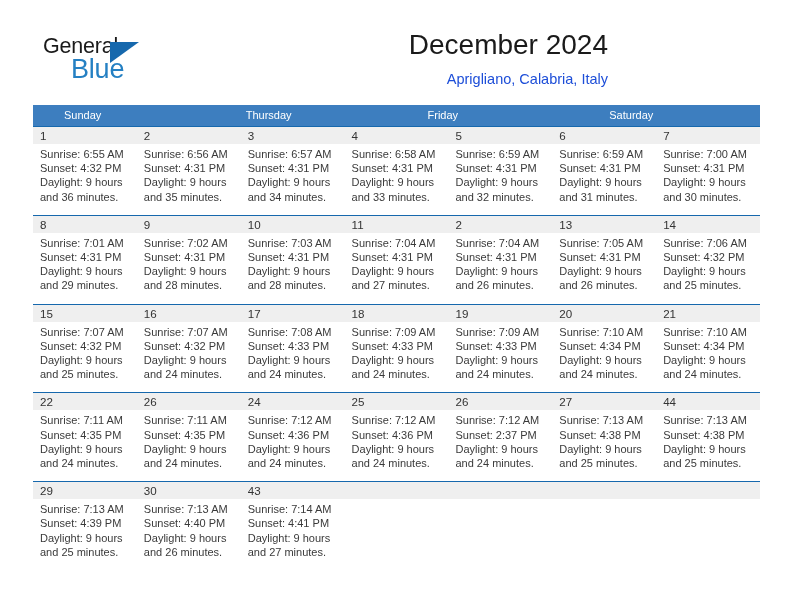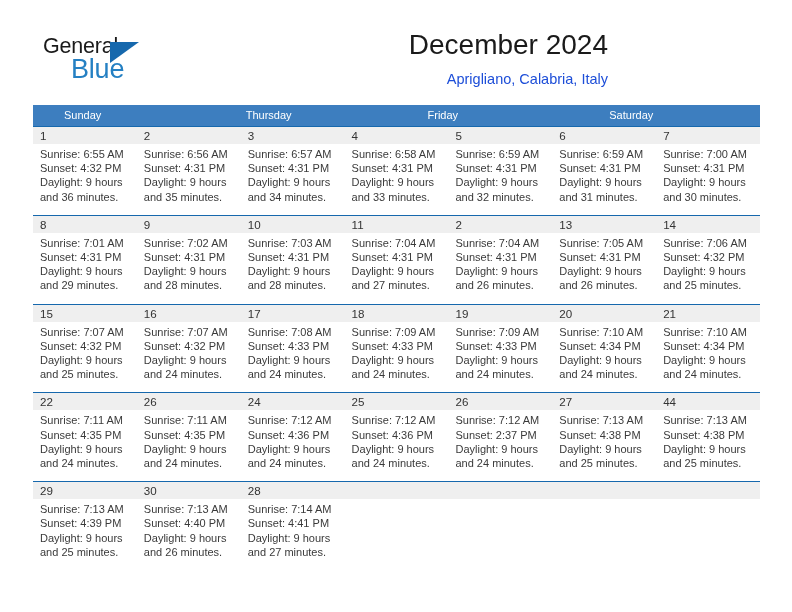--- a/index.html
+++ b/index.html
@@ -456,21 +456,21 @@
       <div class="day-cell">
         <div class="day-number">30</div>
         <div class="day-info">
           <div>Sunrise: 7:13 AM</div>
           <div>Sunset: 4:40 PM</div>
           <div>Daylight: 9 hours</div>
           <div>and 26 minutes.</div>
         </div>
       </div>
       <div class="day-cell">
-        <div class="day-number">28</div>
+        <div class="day-number">43</div>
         <div class="day-info">
           <div>Sunrise: 7:14 AM</div>
           <div>Sunset: 4:41 PM</div>
           <div>Daylight: 9 hours</div>
           <div>and 27 minutes.</div>
         </div>
       </div>
       <div class="day-cell empty">
         <div class="day-number"></div>
       </div>

